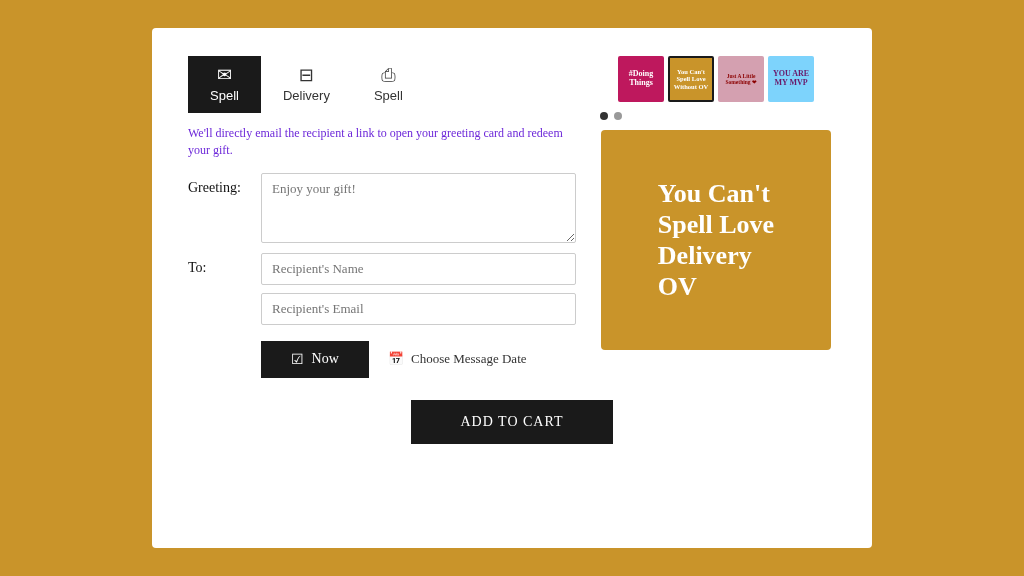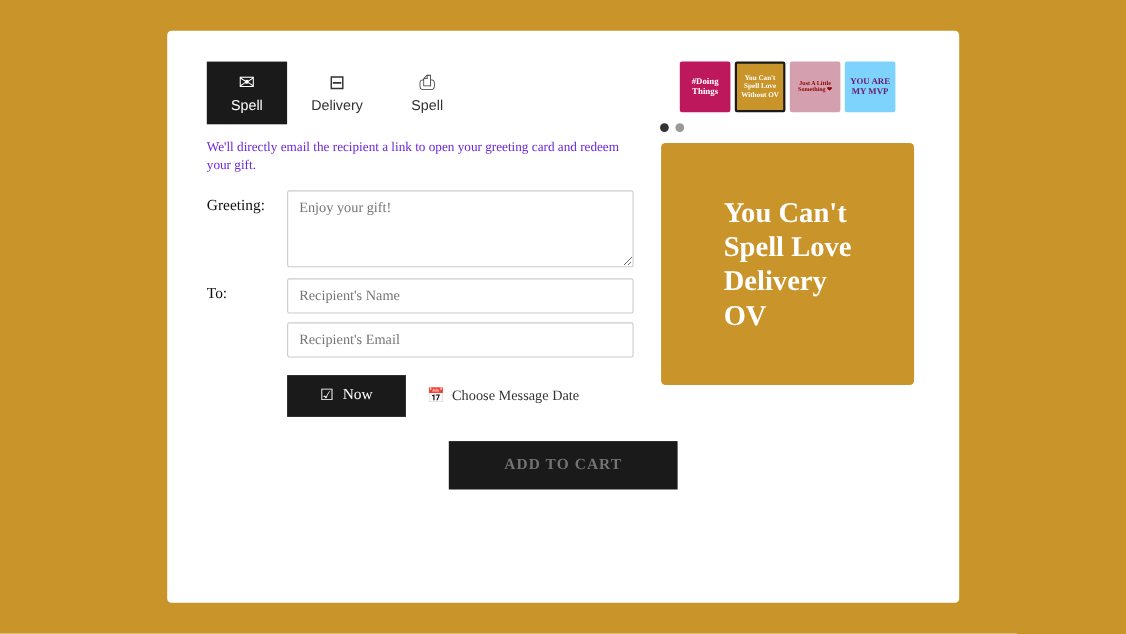--- a/index.html
+++ b/index.html
@@ -209,25 +209,25 @@
       font-family: Georgia, serif;
     }
     
     .add-to-cart-row {
       display: flex;
       justify-content: center;
       margin-top: 22px;
     }
     .btn-add-to-cart {
       background: #1a1a1a;
-      color: #737373;
+      color: #ffffff;
       border: none;
       padding: 14px 50px;
       font-size: 14px;
-      font-weight: bold;
+      font-weight: normal;
       letter-spacing: 1px;
       cursor: pointer;
       font-family: inherit;
     }
     
     .thumb-doing {
       background: #be185d;
       color: #fff;
       font-size: 8px;
       padding: 2px;

